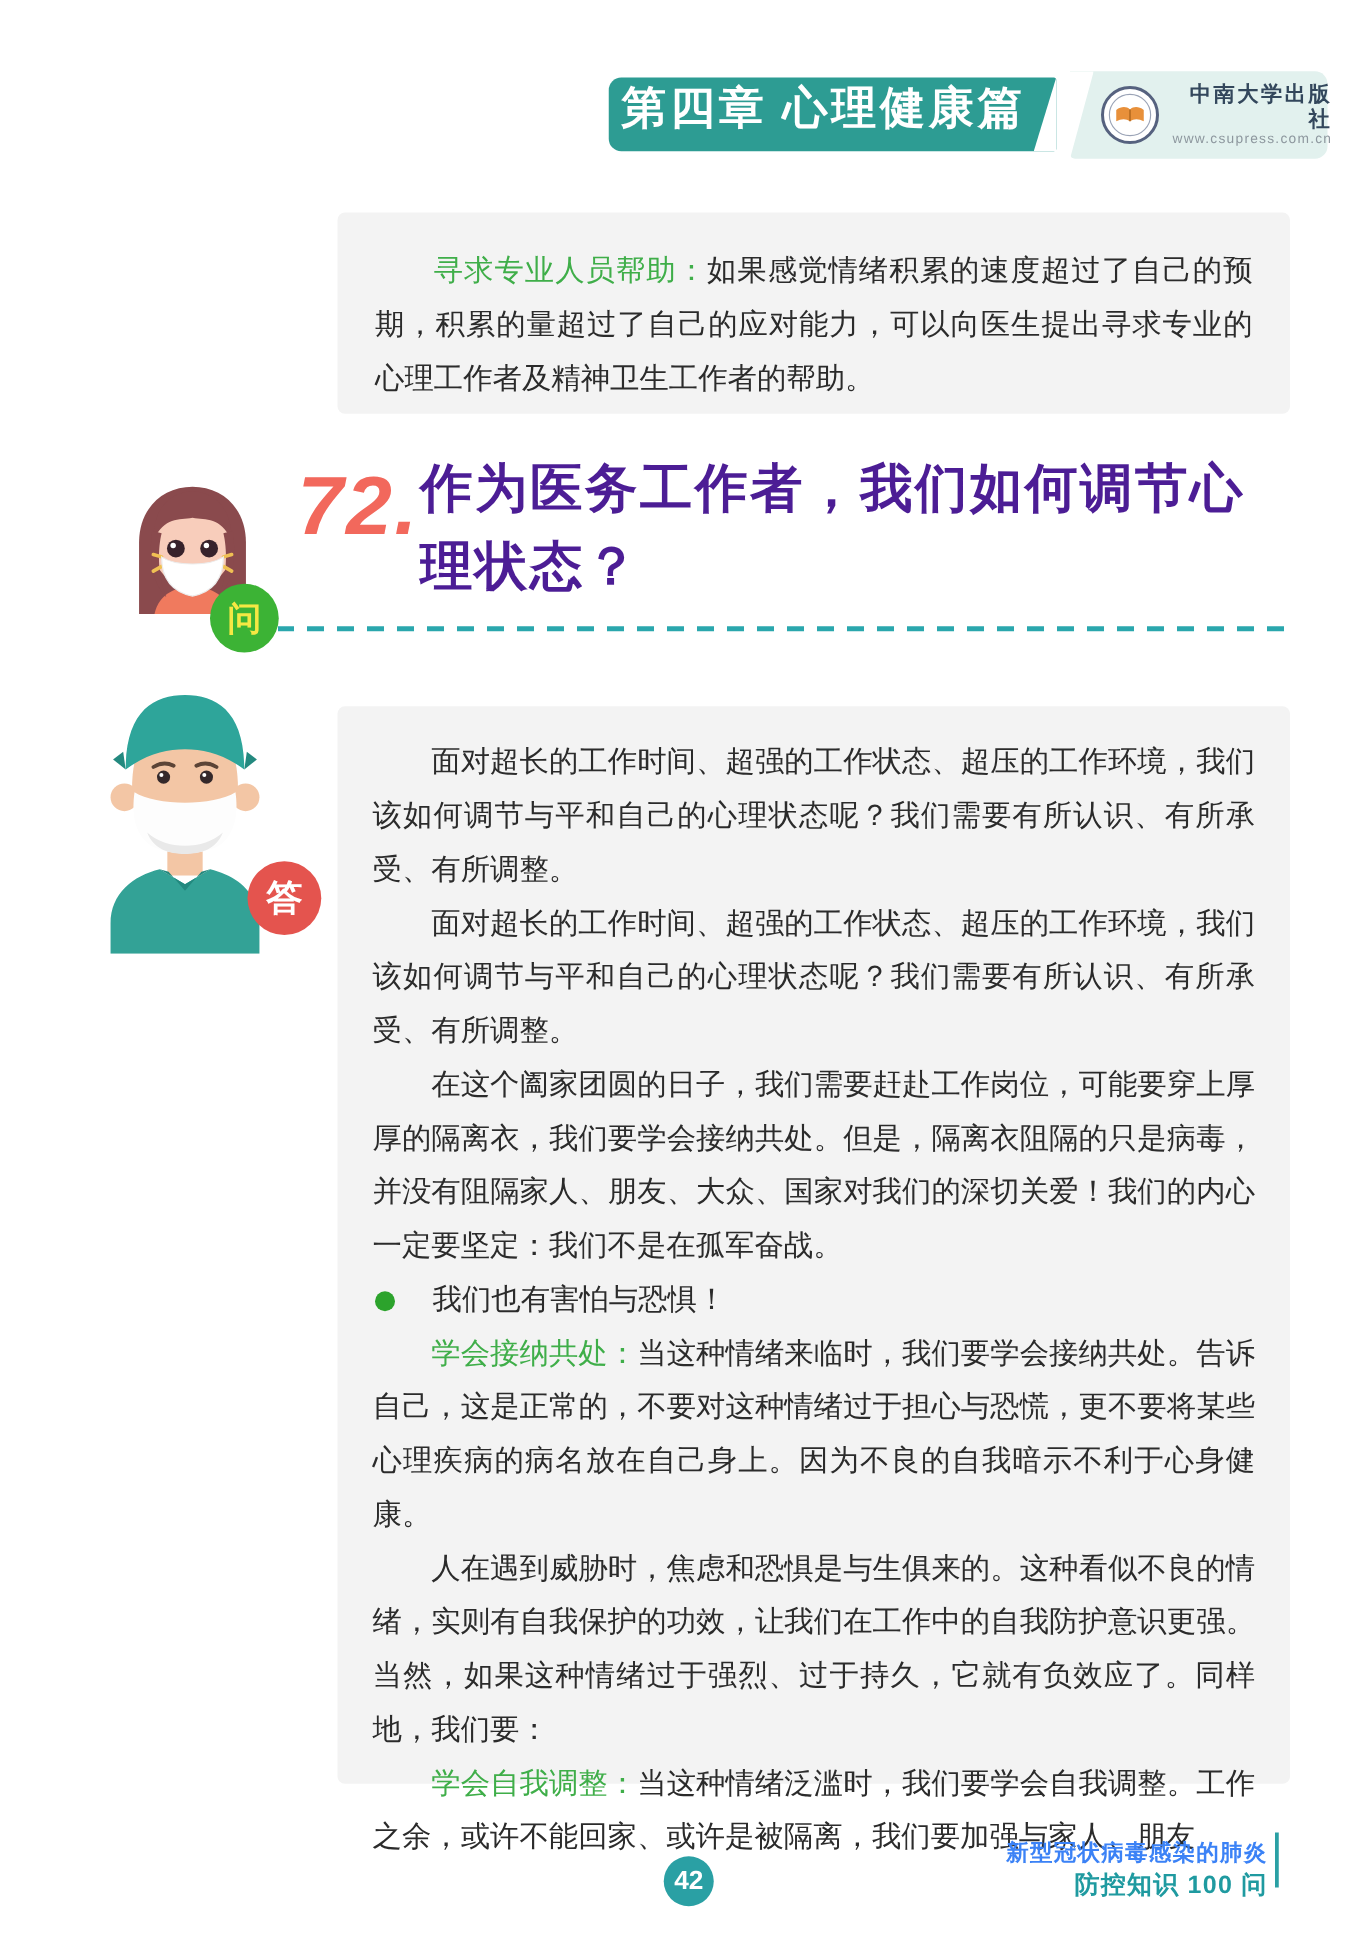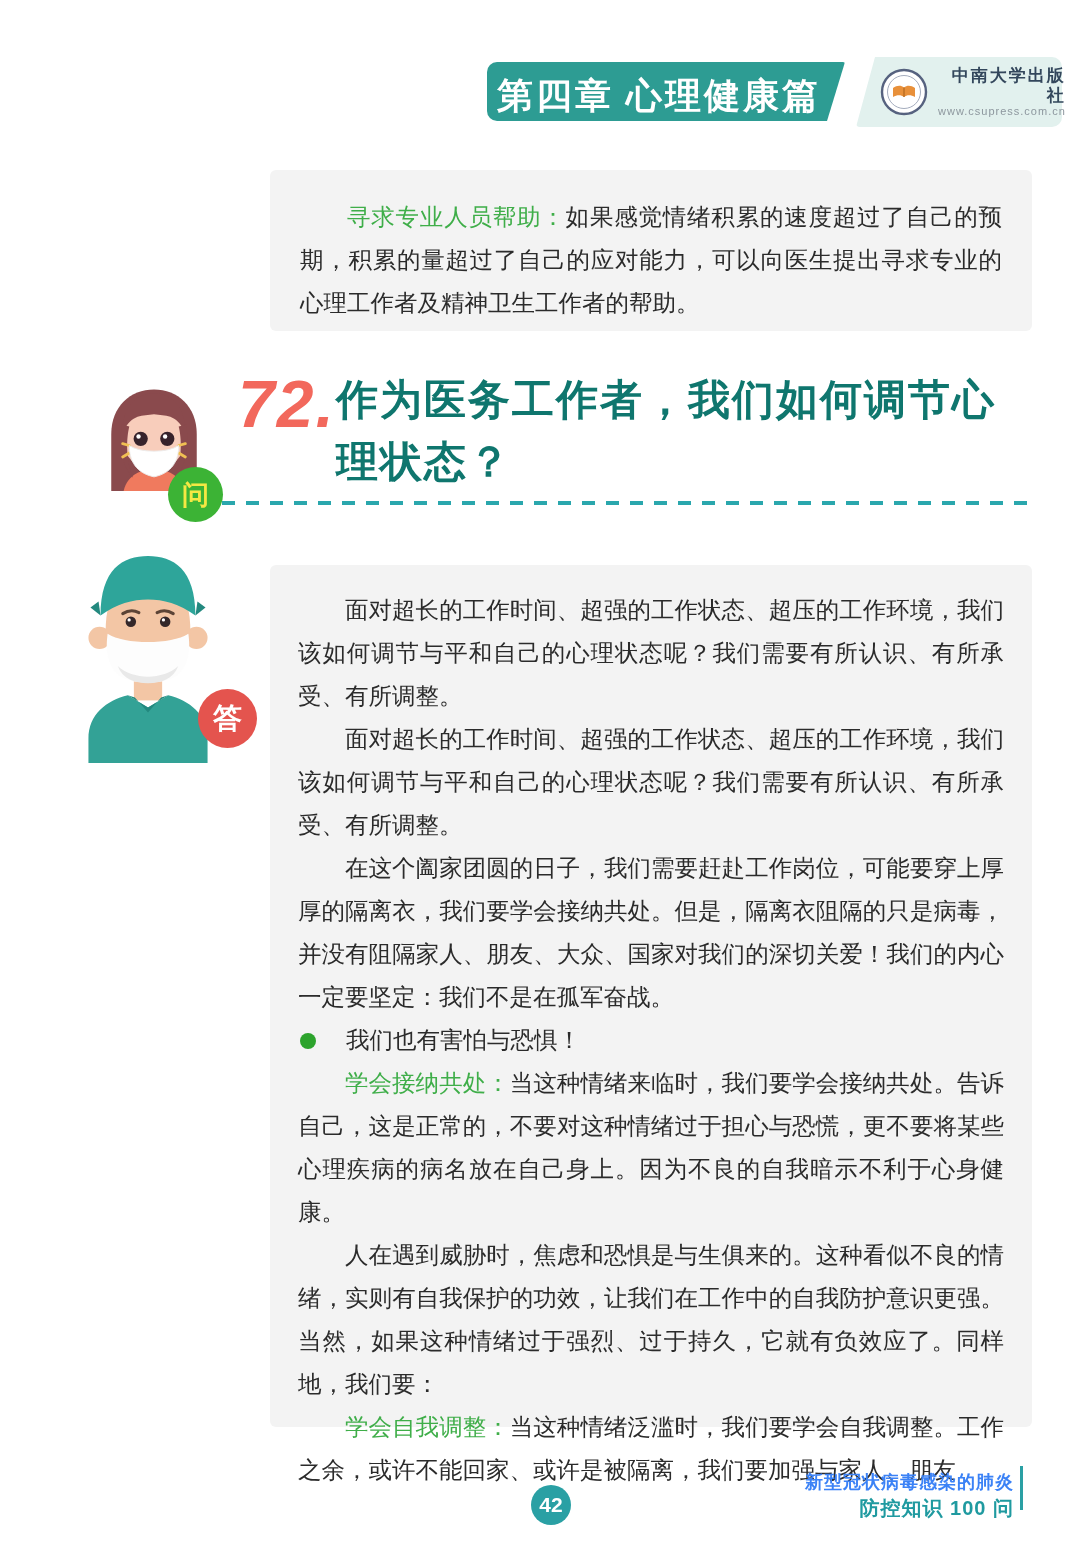--- a/index.html
+++ b/index.html
@@ -6,21 +6,21 @@
   html,body { background:#fff; }
   .page {
     position:relative; width:1080px; height:1563px; background:#ffffff;
     font-family:"Liberation Serif","DejaVu Serif",serif; overflow:hidden;
   }
 
   
   .chapter-band {
     position:absolute; left:487px; top:62px; width:358px; height:59px;
     background:#2d9c93; border-radius:10px 2px 2px 10px;
-    display:flex; align-items:flex-end; justify-content:center;
+    display:flex; align-items:flex-start; justify-content:center;
   }
   .chapter-band .slant-cut {
     position:absolute; right:0; top:0; width:18px; height:100%;
     background:#fff; clip-path:polygon(100% 0, 100% 100%, 0 100%);
   }
   .chapter-title {
     color:#fff; font-size:36px; font-weight:bold; letter-spacing:3px;
     position:relative; padding-right:14px;
   }
   .press-box {
@@ -53,22 +53,22 @@
     display:inline-block; margin:0 30px 0 2px; flex:0 0 auto;
   }
 
   
   .q-number {
     position:absolute; left:226px; top:366px; color:#f2685c;
     font-family:"Liberation Sans","DejaVu Sans",sans-serif;
     font-size:66px; font-weight:900; font-style:italic; letter-spacing:2px;margin-left:12px;
   }
   .q-title {
-    position:absolute; left:336px; top:372px; width:700px; color:#0f766e;
-    font-family:Liberation Mono, monospace;
+    position:absolute; left:336px; top:360px; width:700px; color:#4c1d95;
+    font-family:Liberation Sans, sans-serif;
     font-size:42px; font-weight:900; line-height:62px; letter-spacing:2px;
   }
   .dashed-rule {
     position:absolute; left:222px; top:501px; width:813px; height:4px;
     background:repeating-linear-gradient(90deg,#2aa7ad 0 13px,transparent 13px 24px);
   }
   .badge {
     position:absolute; border-radius:50%;
     display:flex; align-items:center; justify-content:center;
     font-family:"Liberation Sans","DejaVu Sans",sans-serif; font-weight:bold;

